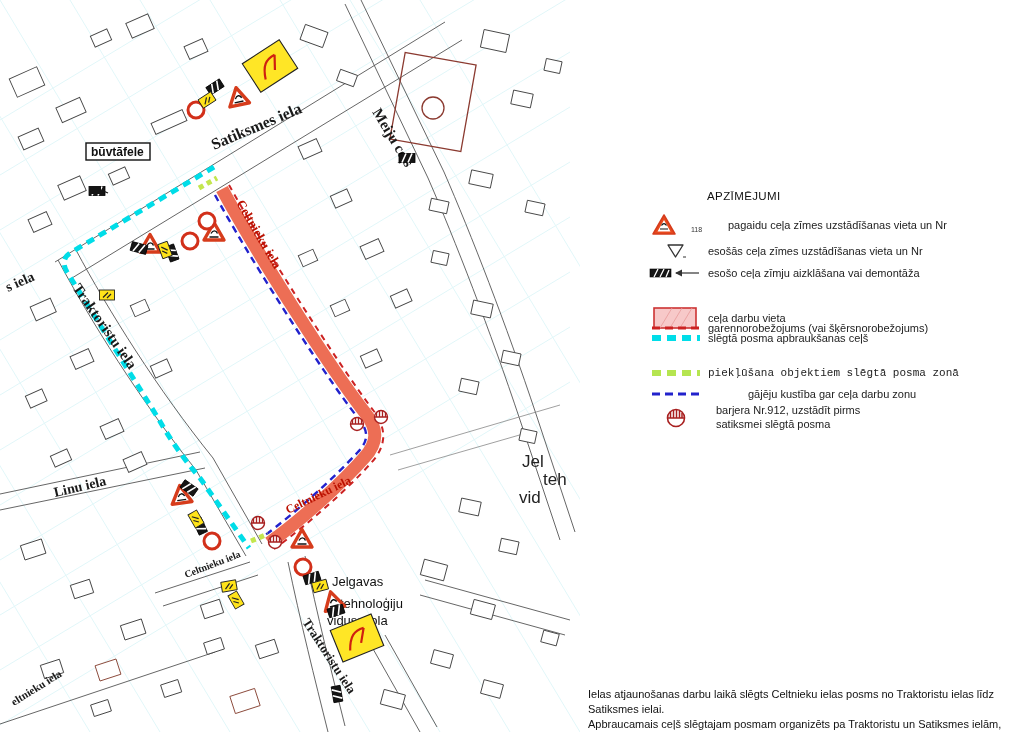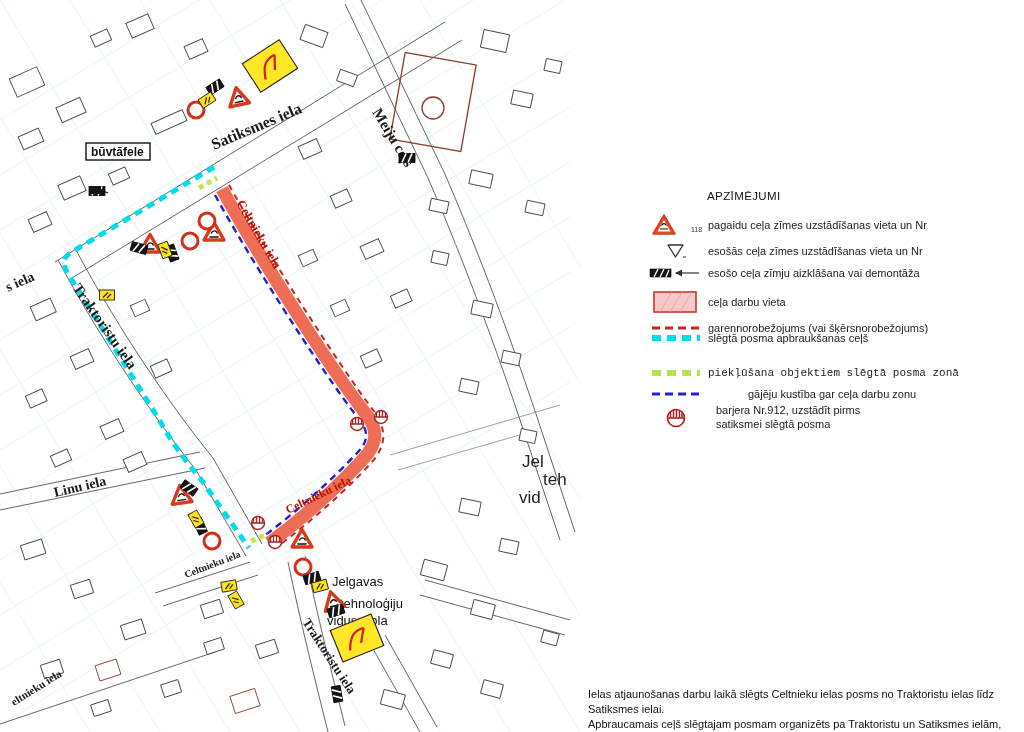--- a/index.html
+++ b/index.html
@@ -267,21 +267,21 @@
   </svg>
   </div>
 
   <div class="clipfrag" style="left:522px;top:452px;">Jel</div>
   <div class="clipfrag" style="left:543px;top:470px;">teh</div>
   <div class="clipfrag" style="left:519px;top:488px;">vid</div>
 
   <div class="legend">
     <div class="lg-title">APZĪMĒJUMI</div>
 
-    <div class="lg-row" style="top:22px;">
+    <div class="lg-row" style="top:22px;gap:20px;">
       <span class="lg-icon">
         <svg width="40" height="26" viewBox="0 0 40 26">
           <path d="M14,3 L25,22 L3,22 Z" fill="#e8491d" stroke="#d63c1c" stroke-width="1.5" stroke-linejoin="round"></path>
           <path d="M14,8 L20.5,19.5 L7.5,19.5 Z" fill="#fff"></path>
           <path d="M10,17 h8 M11.5,13.5 C13,11 15,11 16.5,13.5" stroke="#111" stroke-width="1.2" fill="none"></path>
         </svg>
         <span class="lg-num">118</span>
       </span>
       <span class="lg-text">pagaidu ceļa zīmes uzstādīšanas vieta un Nr</span>
     </div>
@@ -301,21 +301,21 @@
         <svg width="54" height="14" viewBox="0 0 54 14">
           <rect x="1" y="3" width="21" height="8" fill="#151515" stroke="#000" stroke-width="0.6"></rect>
           <path d="M5,11 L9,3 M11,11 L15,3 M17,11 L20,4" stroke="#fff" stroke-width="1.3"></path>
           <path d="M27,7 H50" stroke="#333" stroke-width="1.2"></path>
           <path d="M33,3.5 L26,7 L33,10.5 Z" fill="#333"></path>
         </svg>
       </span>
       <span class="lg-text">esošo ceļa zīmju aizklāšana vai demontāža</span>
     </div>
 
-    <div class="lg-row" style="top:100px;">
+    <div class="lg-row" style="top:116px;">
       <span class="lg-icon">
         <svg width="48" height="24" viewBox="0 0 48 24">
           <rect x="2" y="2" width="42" height="20" fill="#f7c9c9" stroke="#cc3333" stroke-width="1.6"></rect>
           <path d="M8,22 L20,2 M18,22 L30,2 M28,22 L40,2" stroke="#e79a9a" stroke-width="0.8"></path>
         </svg>
       </span>
       <span class="lg-text">ceļa darbu vieta</span>
     </div>
 
     <div class="lg-row" style="top:132px;">

